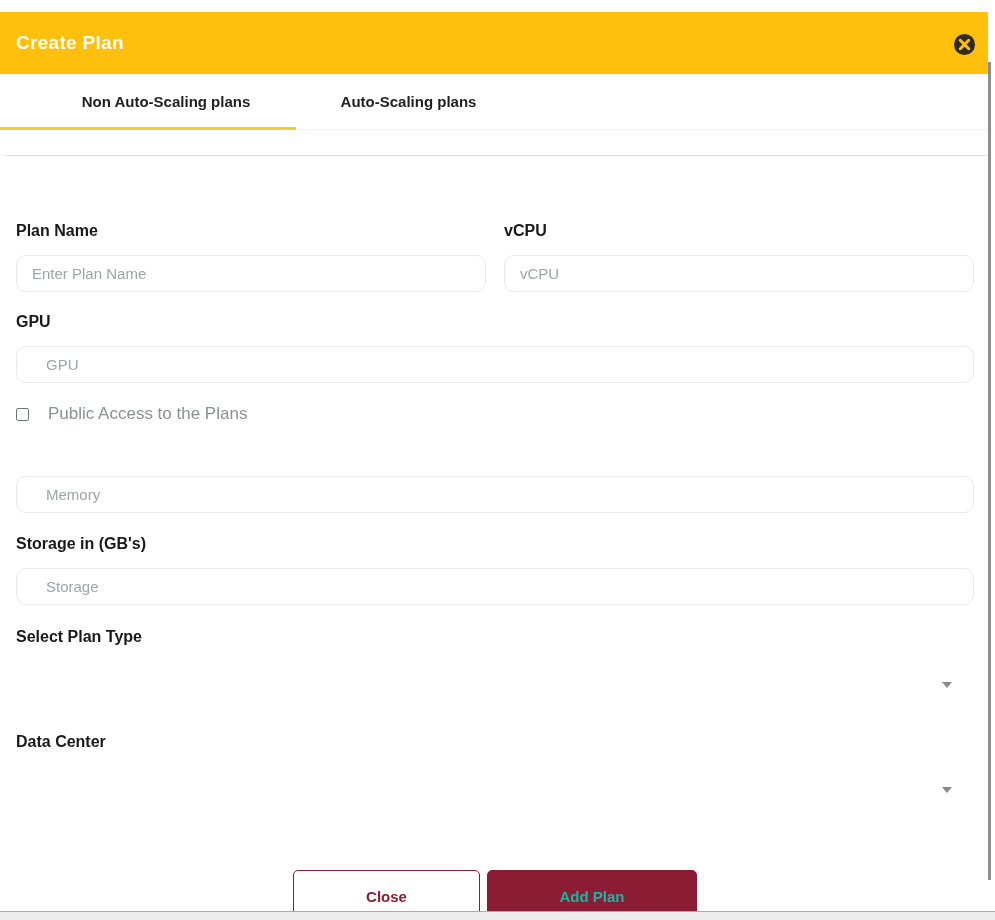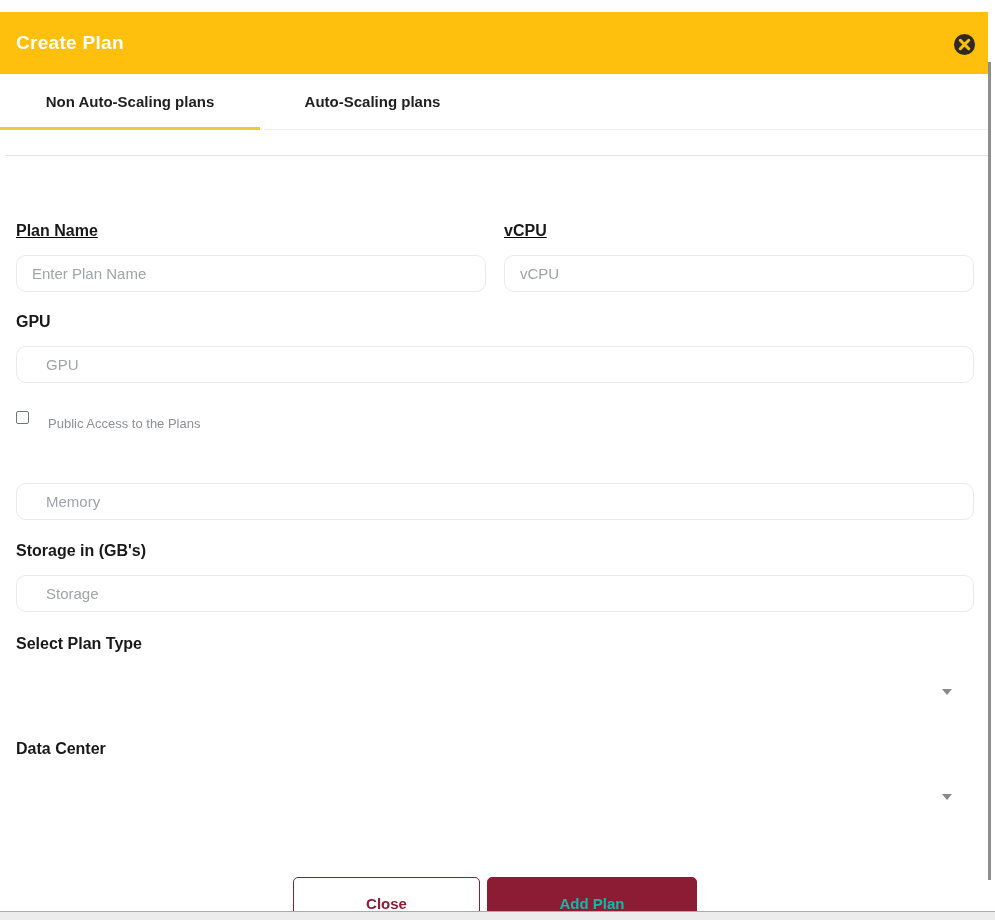--- a/index.html
+++ b/index.html
@@ -25,53 +25,53 @@
   }
   
   .tabbar{
     height:55px;display:flex;align-items:stretch;
     border-bottom:1px solid #f1f1f1;background:#ffffff;
   }
   .tab{
     display:flex;align-items:center;justify-content:center;
     font-size:15px;font-weight:700;color:#1f1f1f;cursor:pointer;position:relative;
   }
-  .tab.t1{width:260px;}
+  .tab.t1{width:260px;padding-left:36px;}
   .tab.t2{width:225px;}
   .tab.active::after{
     content:"";position:absolute;left:0;right:0;bottom:-1px;height:3px;
     background:#F2C83D;
   }
   .divider{
     border:none;border-top:1px solid #e2e2e2;margin:25px 0 0 5px;height:0;
   }
   
   .content{padding:0 14px 0 16px;}
-  .row1{display:flex;gap:18px;margin-top:66px;text-decoration:underline;}
+  .row1{display:flex;gap:18px;margin-top:66px;}
   .row1 .fg{flex:1;}
   .fg-label{
     font-size:16px;font-weight:700;color:#191919;line-height:18px;display:block;
   }
   .fg input[type="text"]{
     margin-top:15px;width:100%;box-sizing:border-box;height:37px;
     border:1px solid #eaeaea;border-radius:10px;background:#ffffff;
     font-family:inherit;font-size:15px;color:#333;padding:0 12px 0 15px;outline:none;
   }
   .fg.wide input[type="text"]{padding-left:29px;}
   .fg.gpu{margin-top:21px;}
   .fg.mem{margin-top:37px;}
   .fg.sto{margin-top:22px;}
   input::placeholder{color:#9fa4a8;opacity:1;}
   
   .chk-row{margin-top:21px;display:flex;align-items:center;}
   .chk{
     appearance:none;-webkit-appearance:none;width:13px;height:13px;margin:0;
     border:1px solid #70757a;border-radius:2px;background:#fff;cursor:pointer;
   }
-  .chk-label{margin-left:19px;font-size:13px;color:#8d9094;margin-top:12px;}
+  .chk-label{margin-left:19px;font-size:17px;color:#8d9094;}
   
   .sel-label{margin-top:23px;}
   .sel-label.dc{margin-top:27px;}
   .selectbox{
     margin-top:18px;height:42px;display:flex;align-items:center;
     justify-content:flex-end;padding-right:22px;cursor:pointer;
   }
   .caret{
     width:0;height:0;border-left:5px solid transparent;
     border-right:5px solid transparent;border-top:6px solid #8a8a8a;

